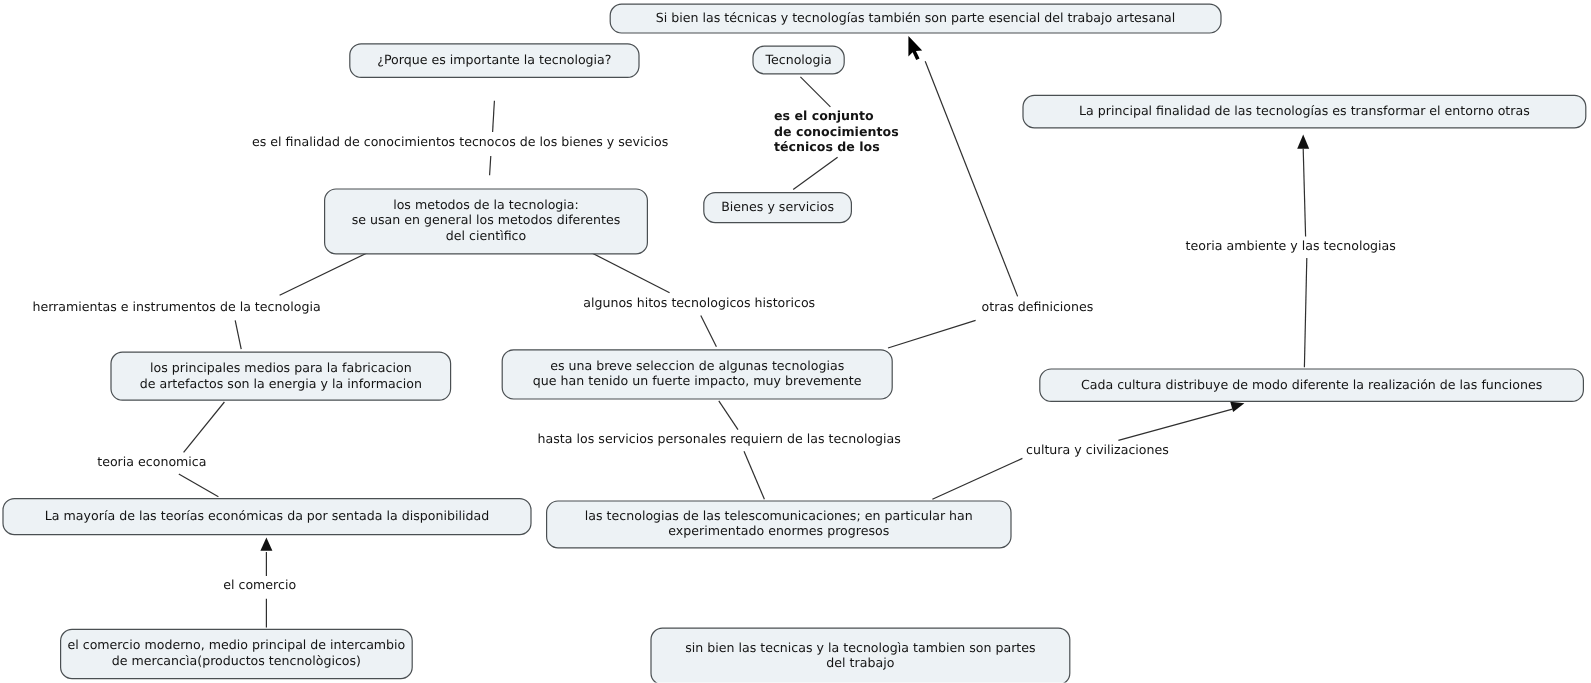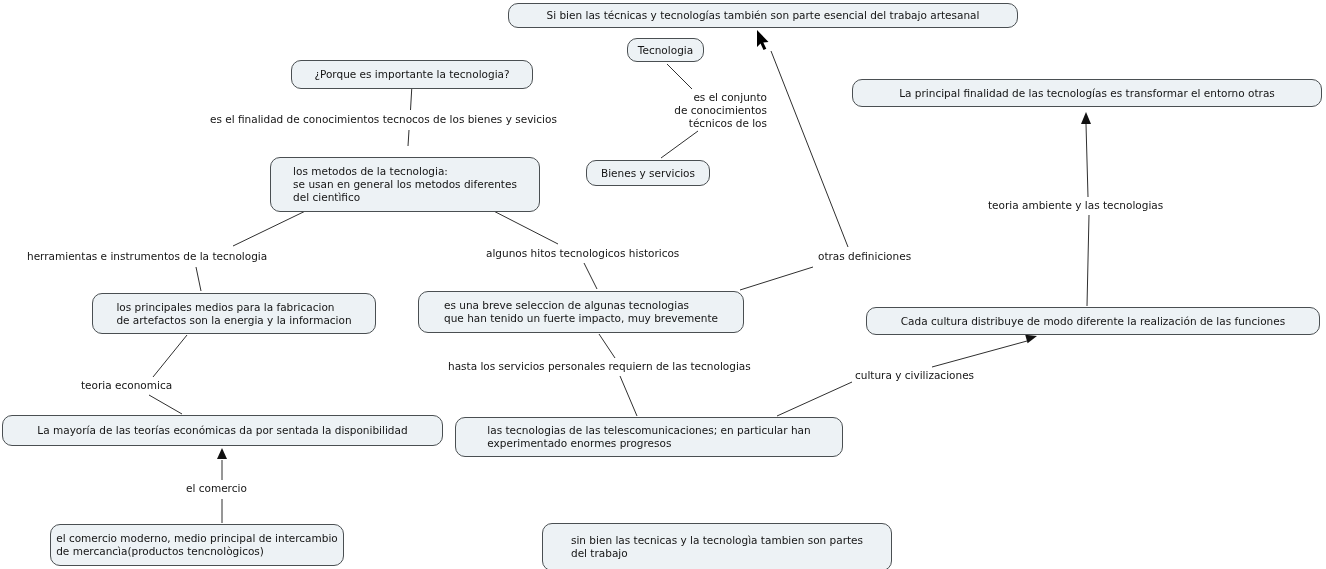--- a/index.html
+++ b/index.html
@@ -8,34 +8,34 @@
     --edge-color:#2f2f2f;
     --text-color:#141414;
     --bg:#ffffff;
   }
   html,body{margin:0;padding:0;background:var(--bg);}
   body{font-family:"DejaVu Sans","Liberation Sans",sans-serif;}
   #canvas{position:relative;width:1326px;height:569px;background:var(--bg);overflow:hidden;}
   .node{
     position:absolute;
     display:flex;align-items:center;justify-content:center;
-    white-space:pre;
+    text-align:center;white-space:pre;
     font-size:10.5px;line-height:13px;color:var(--text-color);
     background:var(--node-fill);
     border:1px solid var(--node-border);
     border-radius:10px;
     box-sizing:border-box;
     padding:1px 4px;
   }
   .lbl{
     position:absolute;
     font-size:10.5px;line-height:13px;color:var(--text-color);
     white-space:pre;
   }
-  .lbl.center{text-align:right;}
+  .lbl.center{text-align:left;font-weight:bold;}
   svg.edges{position:absolute;left:0;top:0;pointer-events:none;}
   svg.edges line{stroke:var(--edge-color);stroke-width:1;}
   svg.edges polygon.arrowhead{fill:#111;stroke:none;}
   svg.edges polygon.cursor{fill:#000;stroke:none;}
 </style>
 </head>
 <body>
 
 <div id="canvas">
 
@@ -92,21 +92,21 @@
       <line x1="222" y1="523" x2="222" y2="499"></line>
       <line x1="222" y1="480" x2="222" y2="460"></line>
       <polygon class="arrowhead" points="222,448 217,459 227,459"></polygon>
     </g>
 
     <polygon class="cursor" points="757,30 757,47 760.5,43.5 763.5,50 766.3,48.8 763.3,42.5 768.5,42"></polygon>
   </svg>
 
   <div class="node" style="left:508px;top:3px;width:510px;height:25px">Si bien las técnicas y tecnologías también son parte esencial del trabajo artesanal</div>
   <div class="node" style="left:627px;top:38px;width:77px;height:24px">Tecnologia</div>
-  <div class="node" style="left:291px;top:60px;width:242px;height:29px">¿Porque es importante la tecnologia?</div>
+  <div class="node" style="left:291px;top:36px;width:242px;height:29px">¿Porque es importante la tecnologia?</div>
   <div class="node" style="left:270px;top:157px;width:270px;height:55px">los metodos de la tecnologia:
 se usan en general los metodos diferentes
 del cientìfico</div>
   <div class="node" style="left:586px;top:160px;width:124px;height:26px">Bienes y servicios</div>
   <div class="node" style="left:852px;top:79px;width:470px;height:28px">La principal finalidad de las tecnologías es transformar el entorno otras</div>
   <div class="node" style="left:92px;top:293px;width:284px;height:41px">los principales medios para la fabricacion
 de artefactos son la energia y la informacion</div>
   <div class="node" style="left:418px;top:291px;width:326px;height:42px">es una breve seleccion de algunas tecnologias
 que han tenido un fuerte impacto, muy brevemente</div>
   <div class="node" style="left:866px;top:307px;width:454px;height:28px">Cada cultura distribuye de modo diferente la realización de las funciones</div>

